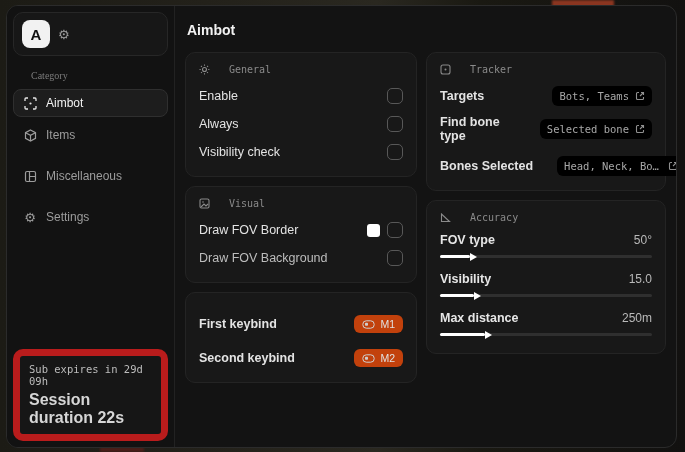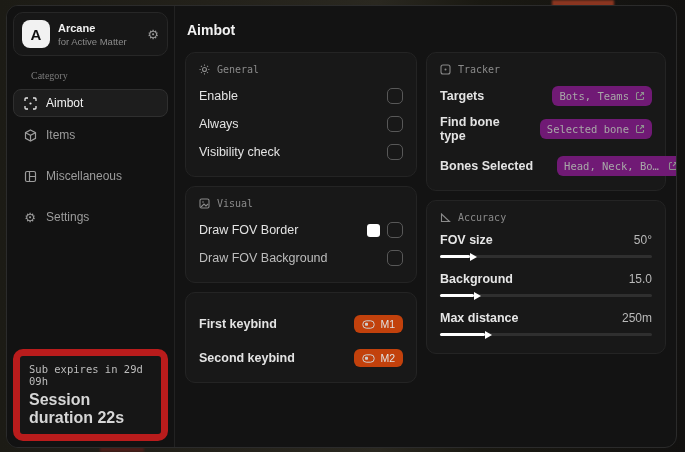--- a/index.html
+++ b/index.html
@@ -65,42 +65,42 @@
   .main { flex:1; padding:12px 10px; overflow:hidden; }
   .page-title { font-size:14px; font-weight:bold; color:#f2f2f2; margin:4px 0 14px 2px; }
   .columns { display:flex; gap:9px; align-items:flex-start; }
   .col { width:240px; display:flex; flex-direction:column; gap:9px; }
 
   .card {
     background:#181818; border:1px solid #242424; border-radius:10px;
     padding:11px 13px 13px;
   }
   .card-head {
-    display:flex; align-items:center; gap:7px;
+    display:flex; align-items:center; gap:19px;
     font-family:"DejaVu Sans Mono","Liberation Mono",monospace;
     font-size:10px; color:#8a8a8a; margin-bottom:10px;
   }
   .card-head svg { display:block; }
 
   .row {
     display:flex; align-items:center; justify-content:space-between;
     min-height:22px; margin-top:6px; font-size:12.5px; color:#e3e3e3;gap:24px;
   }
   .row-label { font-weight:500; }
   .row-label.bold { font-weight:bold; }
 
   .checkbox {
     width:16px; height:16px; border:1.5px solid #585858; border-radius:5px;
     background:transparent;
   }
   .row-controls { display:flex; align-items:center; gap:7px; }
   .swatch { width:13px; height:13px; border-radius:3px; background:#ffffff; }
 
   .dropdown {
-    background:#701a75; border-radius:6px; padding:4px 7px;
+    background:#000000; border-radius:6px; padding:4px 7px;
     display:flex; align-items:center; gap:6px;
     font-family:"DejaVu Sans Mono","Liberation Mono",monospace;
     font-size:10.5px; color:#a8a8a8; max-width:160px;
   }
   .dropdown .dd-text { white-space:nowrap; overflow:hidden; text-overflow:ellipsis; }
   .dropdown svg { flex:0 0 auto; }
 
   .keybtn {
     background:#c2410c; border-radius:6px; padding:3px 8px;
     display:flex; align-items:center; gap:5px;
@@ -129,24 +129,20 @@
 <div class="backdrop"></div>
 <div class="backdrop-orange"></div>
 <div class="backdrop-red"></div>
 
 <div class="window">
 
   <div class="sidebar">
 
     <div class="brand-card">
       <div class="brand-logo">A</div>
-      <div class="brand-text">
-        <div class="brand-name">Arcane</div>
-        <div class="brand-sub">for Active Matter</div>
-      </div>
       <div class="brand-gear">⚙</div>
     </div>
 
     <div class="category-label">Category</div>
 
     <div class="nav-item active">
       <span class="nicon">
         <svg width="13" height="13" viewBox="0 0 13 13" fill="none" stroke="#e6e6e6" stroke-width="1.3">
           <path d="M1 4 V2 a1 1 0 0 1 1-1 H4 M9 1 h2 a1 1 0 0 1 1 1 V4 M12 9 v2 a1 1 0 0 1 -1 1 H9 M4 12 H2 a1 1 0 0 1 -1-1 V9"></path>
           <circle cx="6.5" cy="6.5" r="1.1" fill="#e6e6e6" stroke="none"></circle>
@@ -309,31 +305,31 @@
         <div class="card">
           <div class="card-head">
             <svg width="11" height="11" viewBox="0 0 11 11" fill="none" stroke="#8a8a8a" stroke-width="1.1">
               <path d="M1.5 9.5 L9.5 9.5 L1.5 2 Z"></path>
             </svg>
             <span>Accuracy</span>
           </div>
 
           <div class="slider-row">
             <div class="slider-head">
-              <span class="row-label bold">FOV size</span>
+              <span class="row-label bold">FOV type</span>
               <span class="val">50°</span>
             </div>
             <div class="slider-track">
               <div class="slider-fill" style="width: 14%;"></div>
             </div>
           </div>
 
           <div class="slider-row" style="margin-top:14px;">
             <div class="slider-head">
-              <span class="row-label bold">Background</span>
+              <span class="row-label bold">Visibility</span>
               <span class="val">15.0</span>
             </div>
             <div class="slider-track">
               <div class="slider-fill" style="width: 16%;"></div>
             </div>
           </div>
 
           <div class="slider-row" style="margin-top:14px;">
             <div class="slider-head">
               <span class="row-label bold">Max distance</span>

